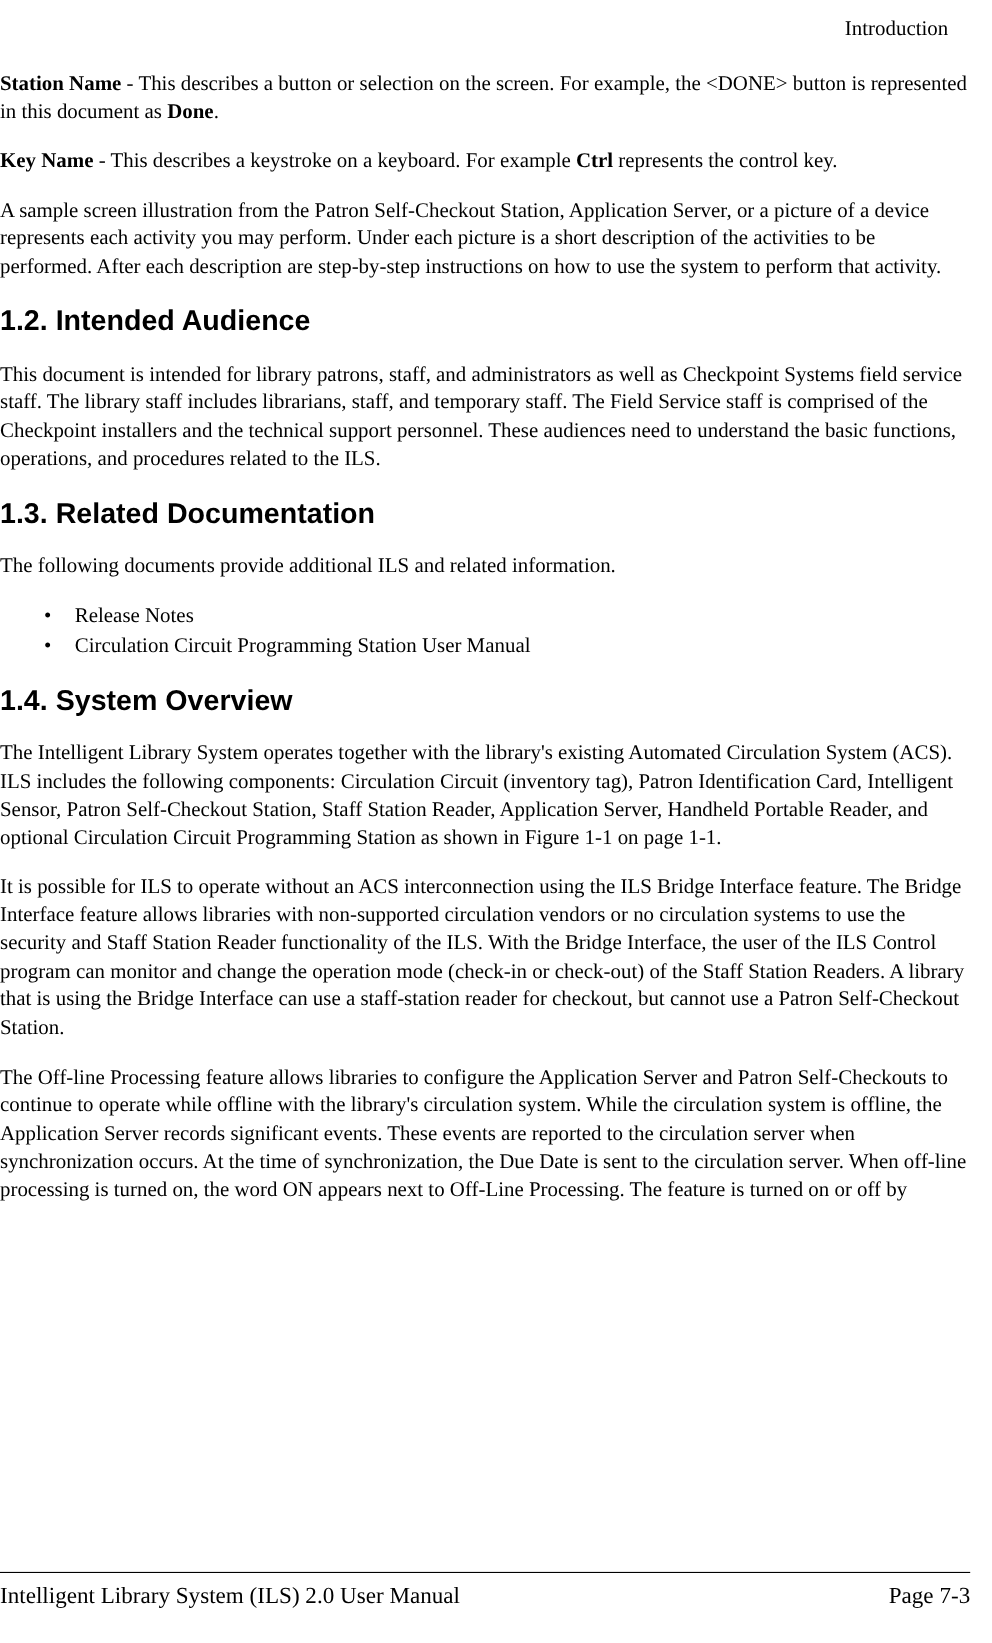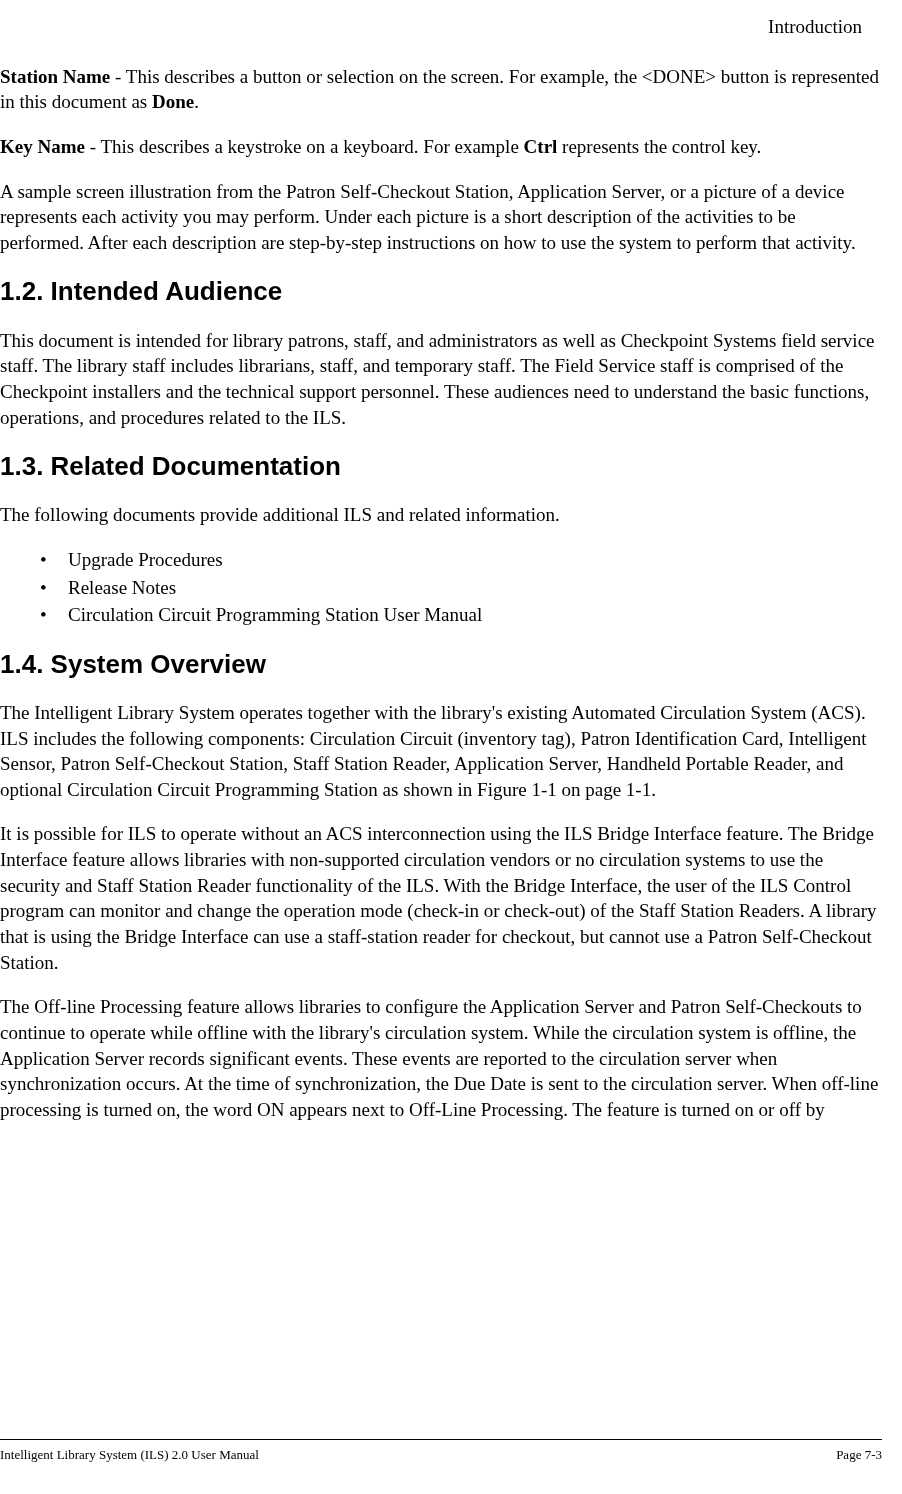--- a/index.html
+++ b/index.html
@@ -57,21 +57,21 @@
     }
     .footer {
       position: absolute;
       bottom: 30px;
       left: 0;
       right: 20px;
       border-top: 1px solid #000;
       padding-top: 6px;
       display: flex;
       justify-content: space-between;
-      font-size: 13px;
+      font-size: 21px;
     }
     .bold {
       font-weight: bold;
     }
   </style>
 </head>
 <body>
 
 <div class="header-right">Introduction</div>
 
@@ -89,21 +89,20 @@
 
   <h2>1.2.  Intended Audience</h2>
 
   <p>This document is intended for library patrons, staff, and administrators as well as Checkpoint Systems field service staff. The library staff includes librarians, staff, and temporary staff. The Field Service staff is comprised of the Checkpoint installers and the technical support personnel. These audiences need to understand the basic functions, operations, and procedures related to the ILS.</p>
 
   <h2>1.3.  Related Documentation</h2>
 
   <p>The following documents provide additional ILS and related information.</p>
 
   <ul>
-    <li>Upgrade Procedures</li>
     <li>Release Notes</li>
     <li>Circulation Circuit Programming Station User Manual</li>
   </ul>
 
   <h2>1.4.  System Overview</h2>
 
   <p>The Intelligent Library System operates together with the library's existing Automated Circulation System (ACS). ILS includes the following components: Circulation Circuit (inventory tag), Patron Identification Card, Intelligent Sensor, Patron Self-Checkout Station, Staff Station Reader, Application Server, Handheld Portable Reader, and optional Circulation Circuit Programming Station as shown in Figure 1-1 on page 1-1.</p>
 
   <p>It is possible for ILS to operate without an ACS interconnection using the ILS Bridge Interface feature. The Bridge Interface feature allows libraries with non-supported circulation vendors or no circulation systems to use the security and Staff Station Reader functionality of the ILS. With the Bridge Interface, the user of the ILS Control program can monitor and change the operation mode (check-in or check-out) of the Staff Station Readers. A library that is using the Bridge Interface can use a staff-station reader for checkout, but cannot use a Patron Self-Checkout Station.</p>
 

